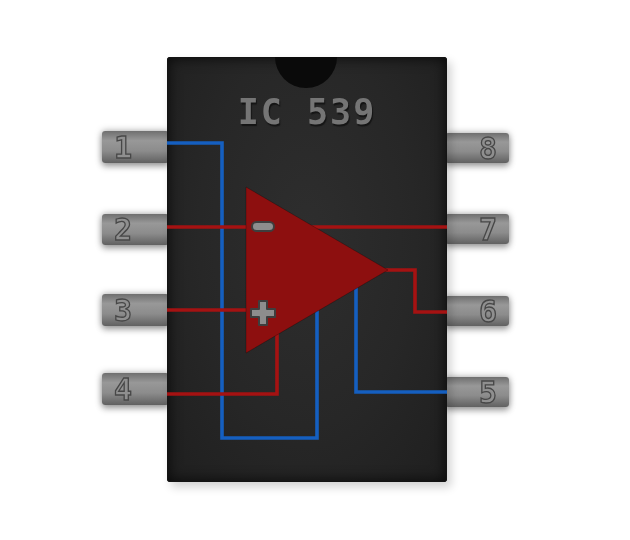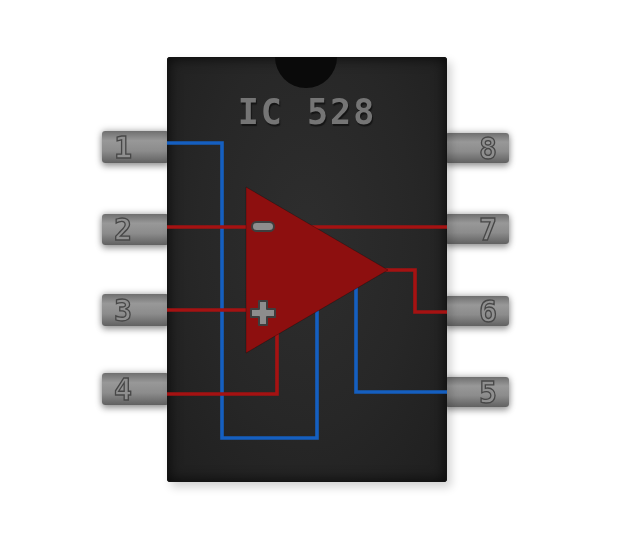--- a/index.html
+++ b/index.html
@@ -124,21 +124,21 @@
   </div>
   <div class="pin right" style="top:296px;height:30px;">
     <span>6</span>
   </div>
   <div class="pin right" style="top:377px;height:30px;">
     <span>5</span>
   </div>
 
   <div class="chip-body">
     <div class="notch"></div>
-    <div class="chip-label">IC 528</div>
+    <div class="chip-label">IC 539</div>
   </div>
 
   <svg class="overlay" viewBox="0 0 630 540">
 
     <polyline class="wire blue" points="167,143 222,143 222,438 317,438 317,298"></polyline>
     <polyline class="wire blue" points="356,282 356,392 447,392"></polyline>
 
     <polyline class="wire red" points="167,227 447,227"></polyline>
     <polyline class="wire red" points="167,310 254,310"></polyline>
     <polyline class="wire red" points="167,394 277,394 277,330"></polyline>

